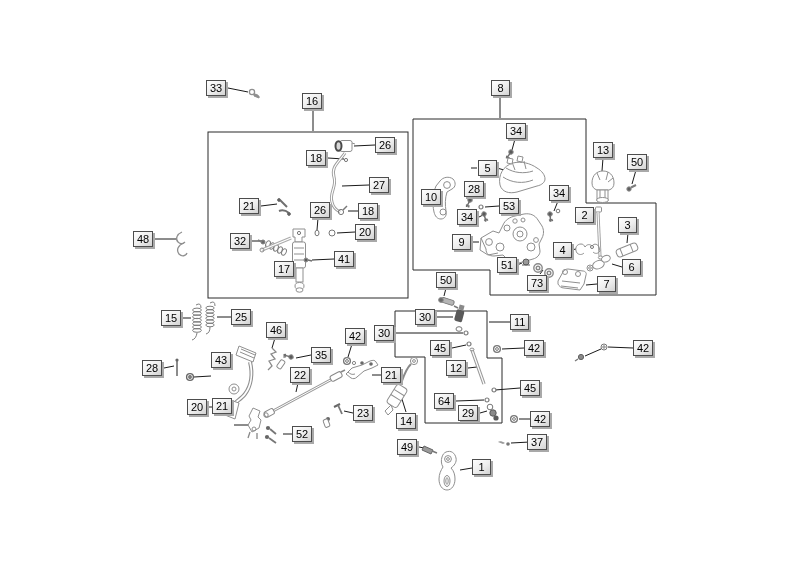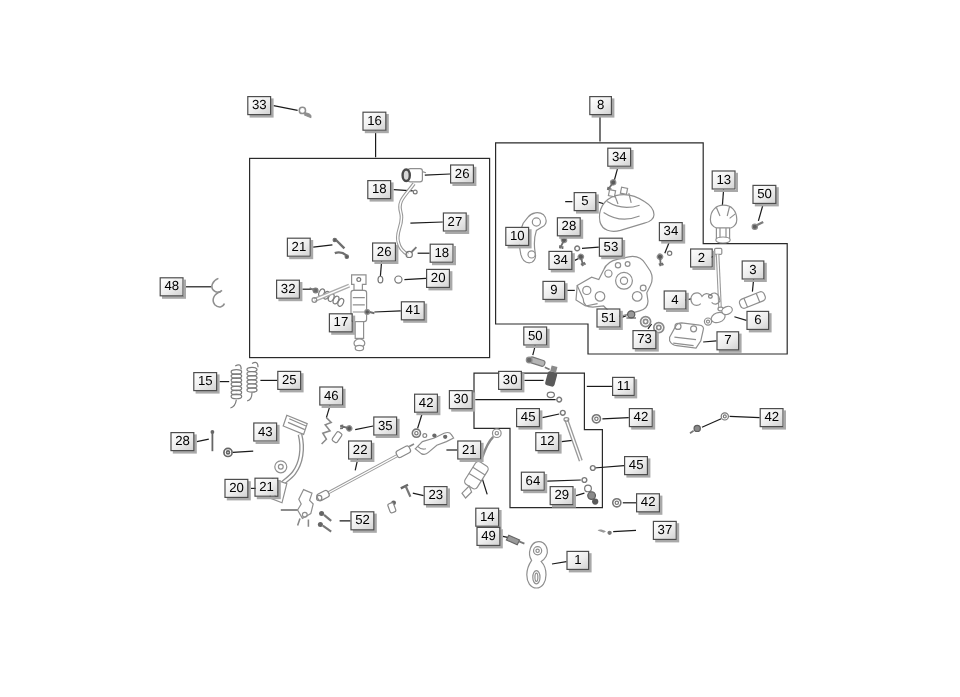--- a/index.html
+++ b/index.html
@@ -444,18 +444,18 @@
   <div class="callout" style="left:266px;top:322px">46</div>
   <div class="callout" style="left:311px;top:347px">35</div>
   <div class="callout" style="left:142px;top:360px">28</div>
   <div class="callout" style="left:211px;top:352px">43</div>
   <div class="callout" style="left:290px;top:367px">22</div>
   <div class="callout" style="left:381px;top:367px">21</div>
   <div class="callout" style="left:187px;top:399px">20</div>
   <div class="callout" style="left:212px;top:398px">21</div>
   <div class="callout" style="left:353px;top:405px">23</div>
   <div class="callout" style="left:292px;top:426px">52</div>
-  <div class="callout" style="left:396px;top:423px">14</div>
+  <div class="callout" style="left:396px;top:413px">14</div>
   <div class="callout" style="left:397px;top:439px">49</div>
-  <div class="callout" style="left:544px;top:434px">37</div>
+  <div class="callout" style="left:527px;top:434px">37</div>
   <div class="callout" style="left:472px;top:459px">1</div>
 
 </div>
 
 </body></html>

